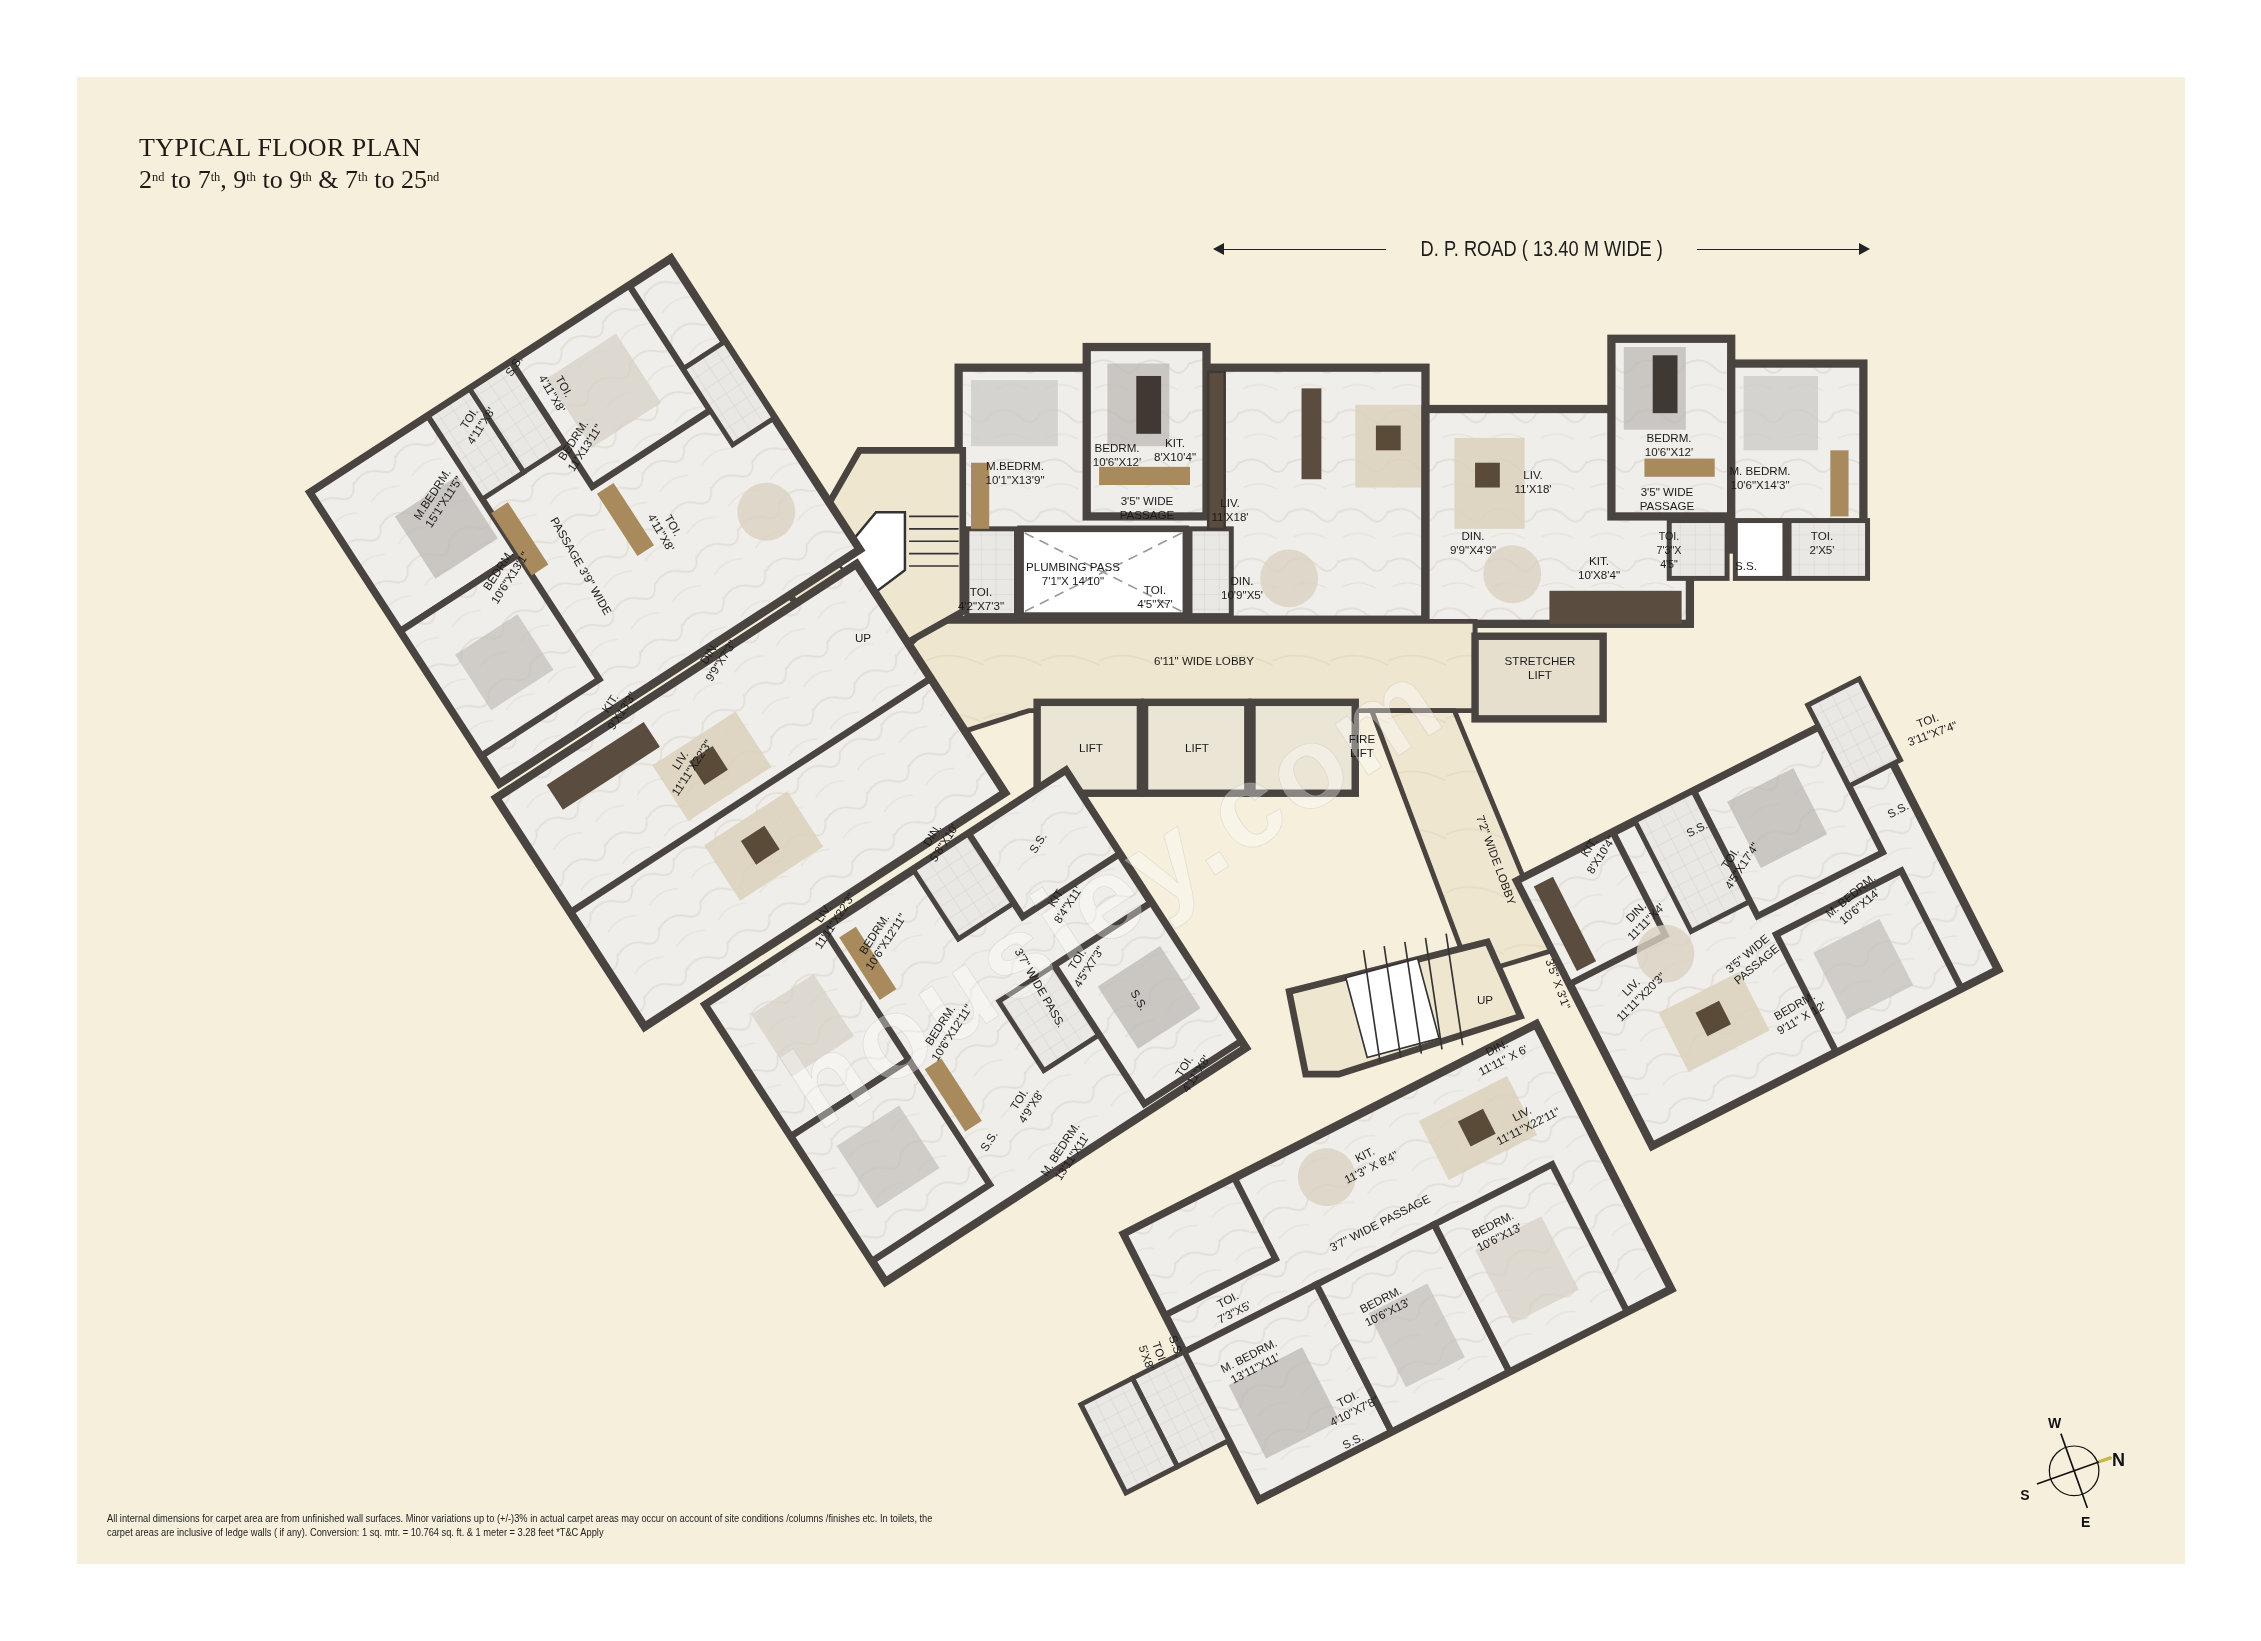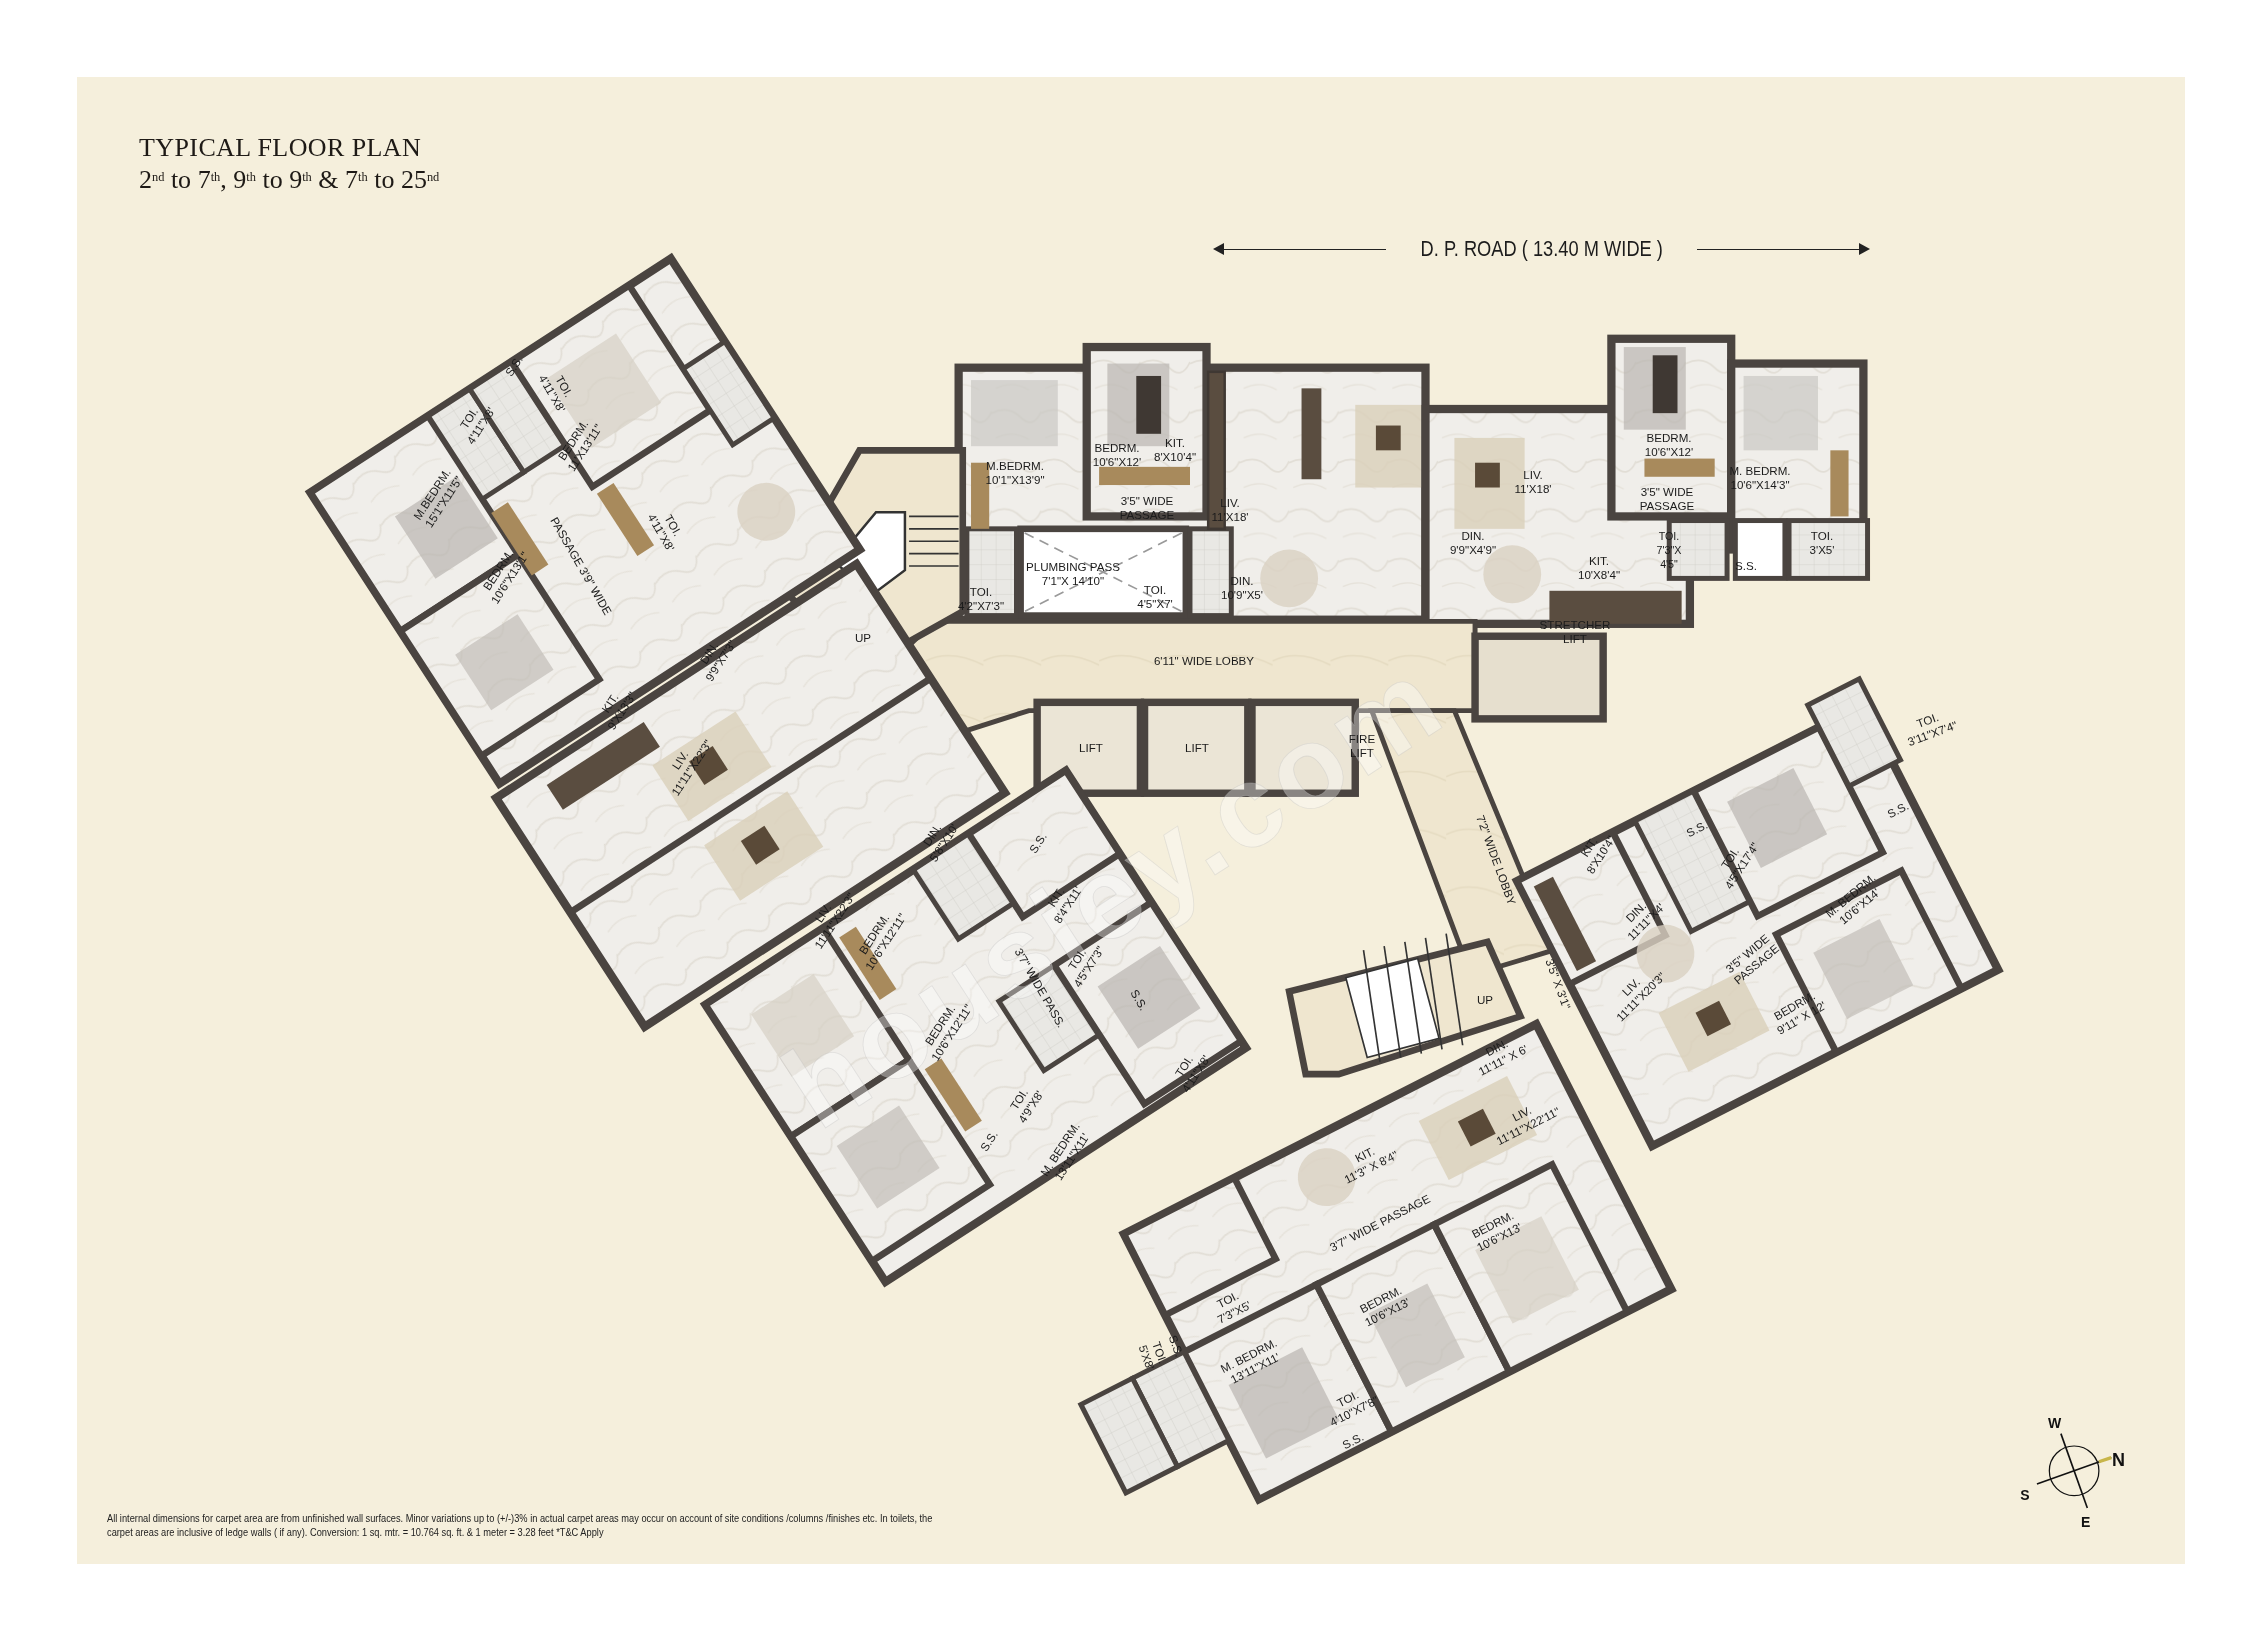--- a/index.html
+++ b/index.html
@@ -218,21 +218,21 @@
 <div class="lbl" style="left:1091px;top:748px;">
     <span class="d">LIFT</span>
   </div>
 <div class="lbl" style="left:1197px;top:748px;">
     <span class="d">LIFT</span>
   </div>
 <div class="lbl" style="left:1362px;top:746px;">
     <span class="d">FIRE</span>
     <span class="d">LIFT</span>
   </div>
-<div class="lbl" style="left:1540px;top:632px;margin-left:35px;">
+<div class="lbl" style="left:1540px;top:668px;">
     <span class="d">STRETCHER</span>
     <span class="d">LIFT</span>
   </div>
 <div class="lbl" style="left:863px;top:638px;">
     <span class="d">UP</span>
   </div>
 <div class="lbl" style="left:1485px;top:1000px;">
     <span class="d">UP</span>
   </div>
 <div class="lbl" style="left:1073px;top:574px;">
@@ -297,21 +297,21 @@
     <span class="d">KIT.</span>
     <span class="d">10'X8'4"</span>
   </div>
 <div class="lbl" style="left:1669px;top:550px;font-size:10.7px;">
     <span class="d">TOI.</span>
     <span class="d">7'3"X</span>
     <span class="d">4'5"</span>
   </div>
 <div class="lbl" style="left:1822px;top:543px;">
     <span class="d">TOI.</span>
-    <span class="d">3'X5'</span>
+    <span class="d">2'X5'</span>
   </div>
 <div class="lbl" style="left:1746px;top:566px;">
     <span class="d">S.S.</span>
   </div>
 
 <div class="lbl" style="left:438px;top:498px;transform:translate(-50%,-50%) rotate(-57deg);">
     <span class="d">M.BEDRM.</span>
     <span class="d">15'1"X11'5"</span>
   </div>
 <div class="lbl" style="left:475px;top:422px;transform:translate(-50%,-50%) rotate(-57deg);">

